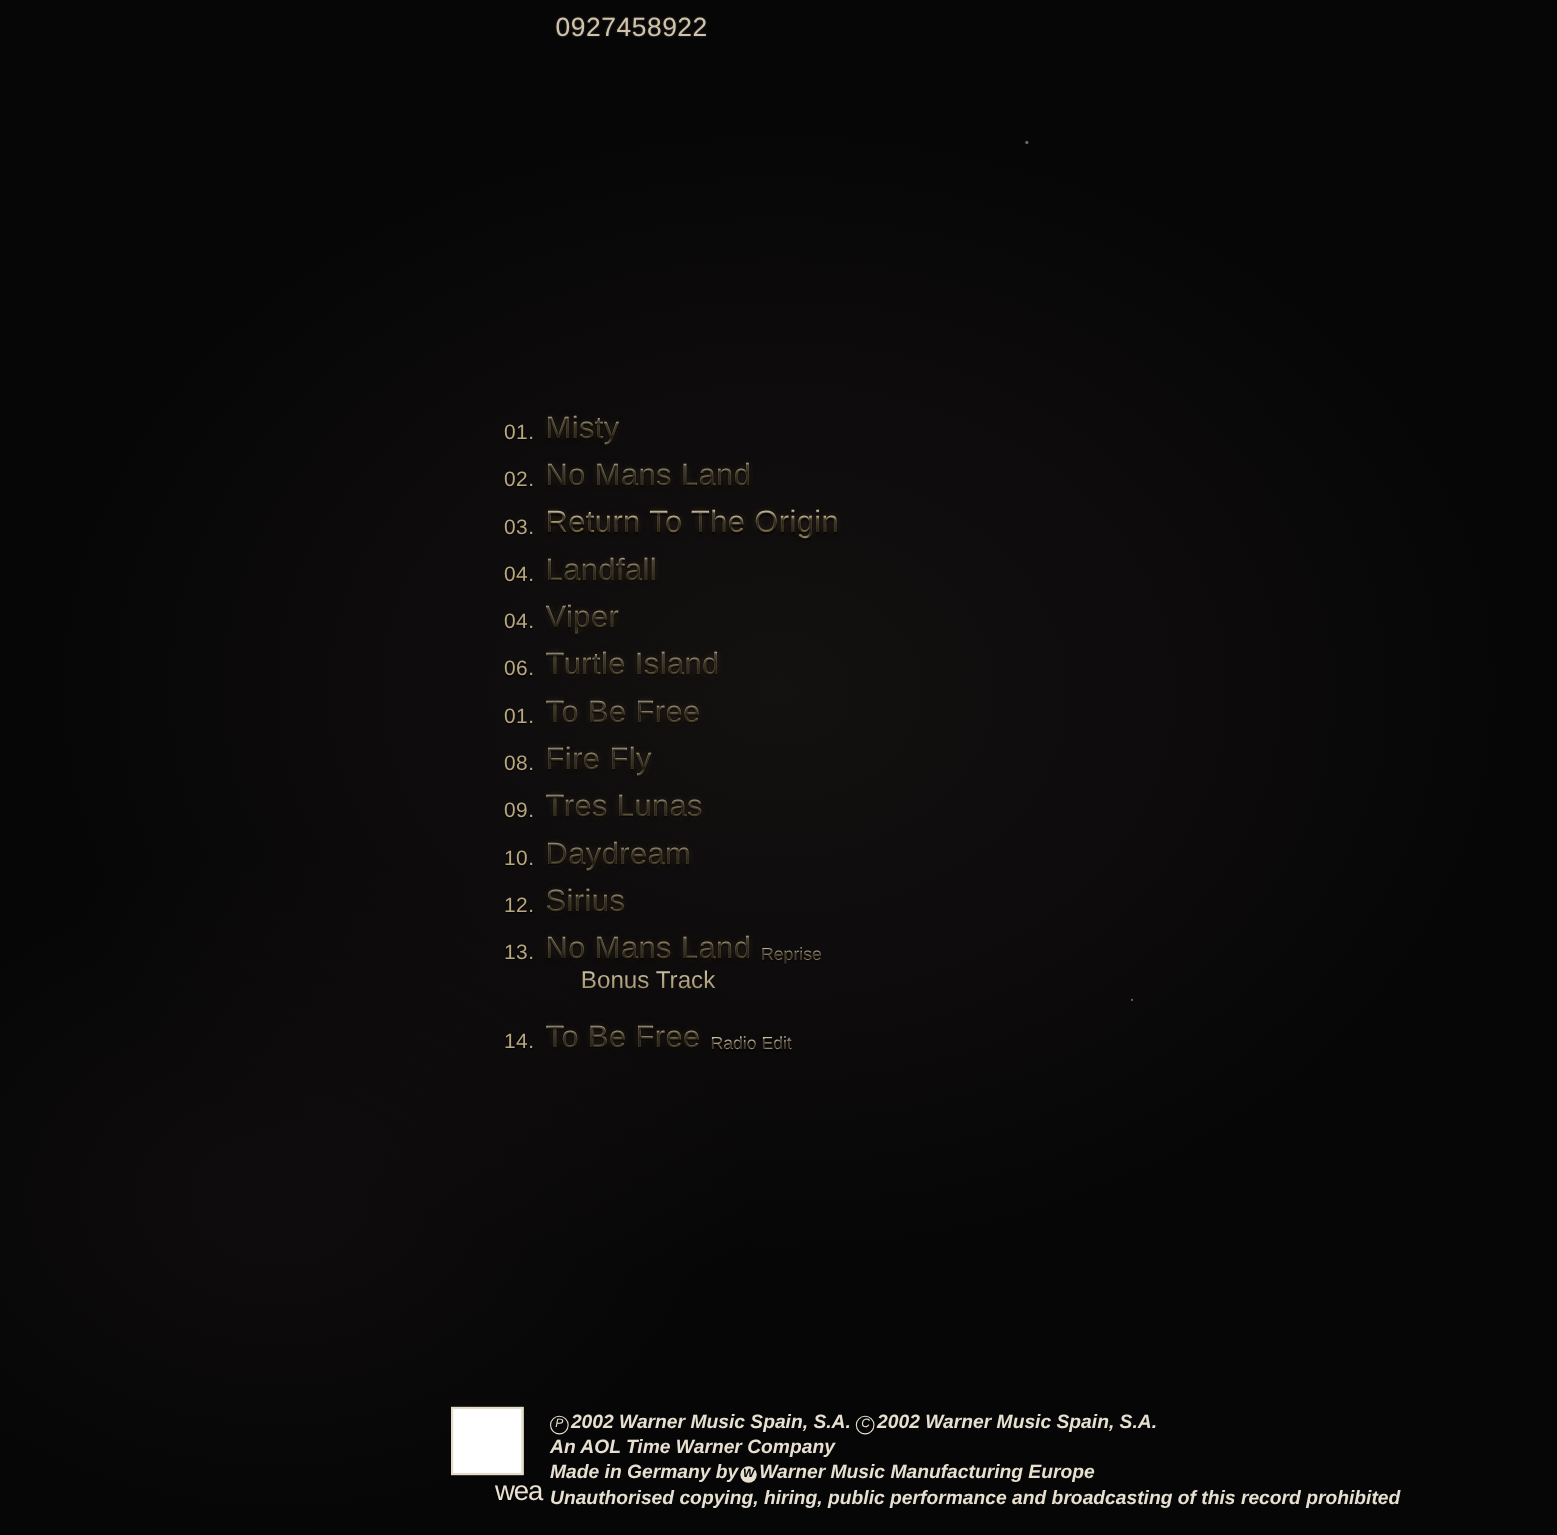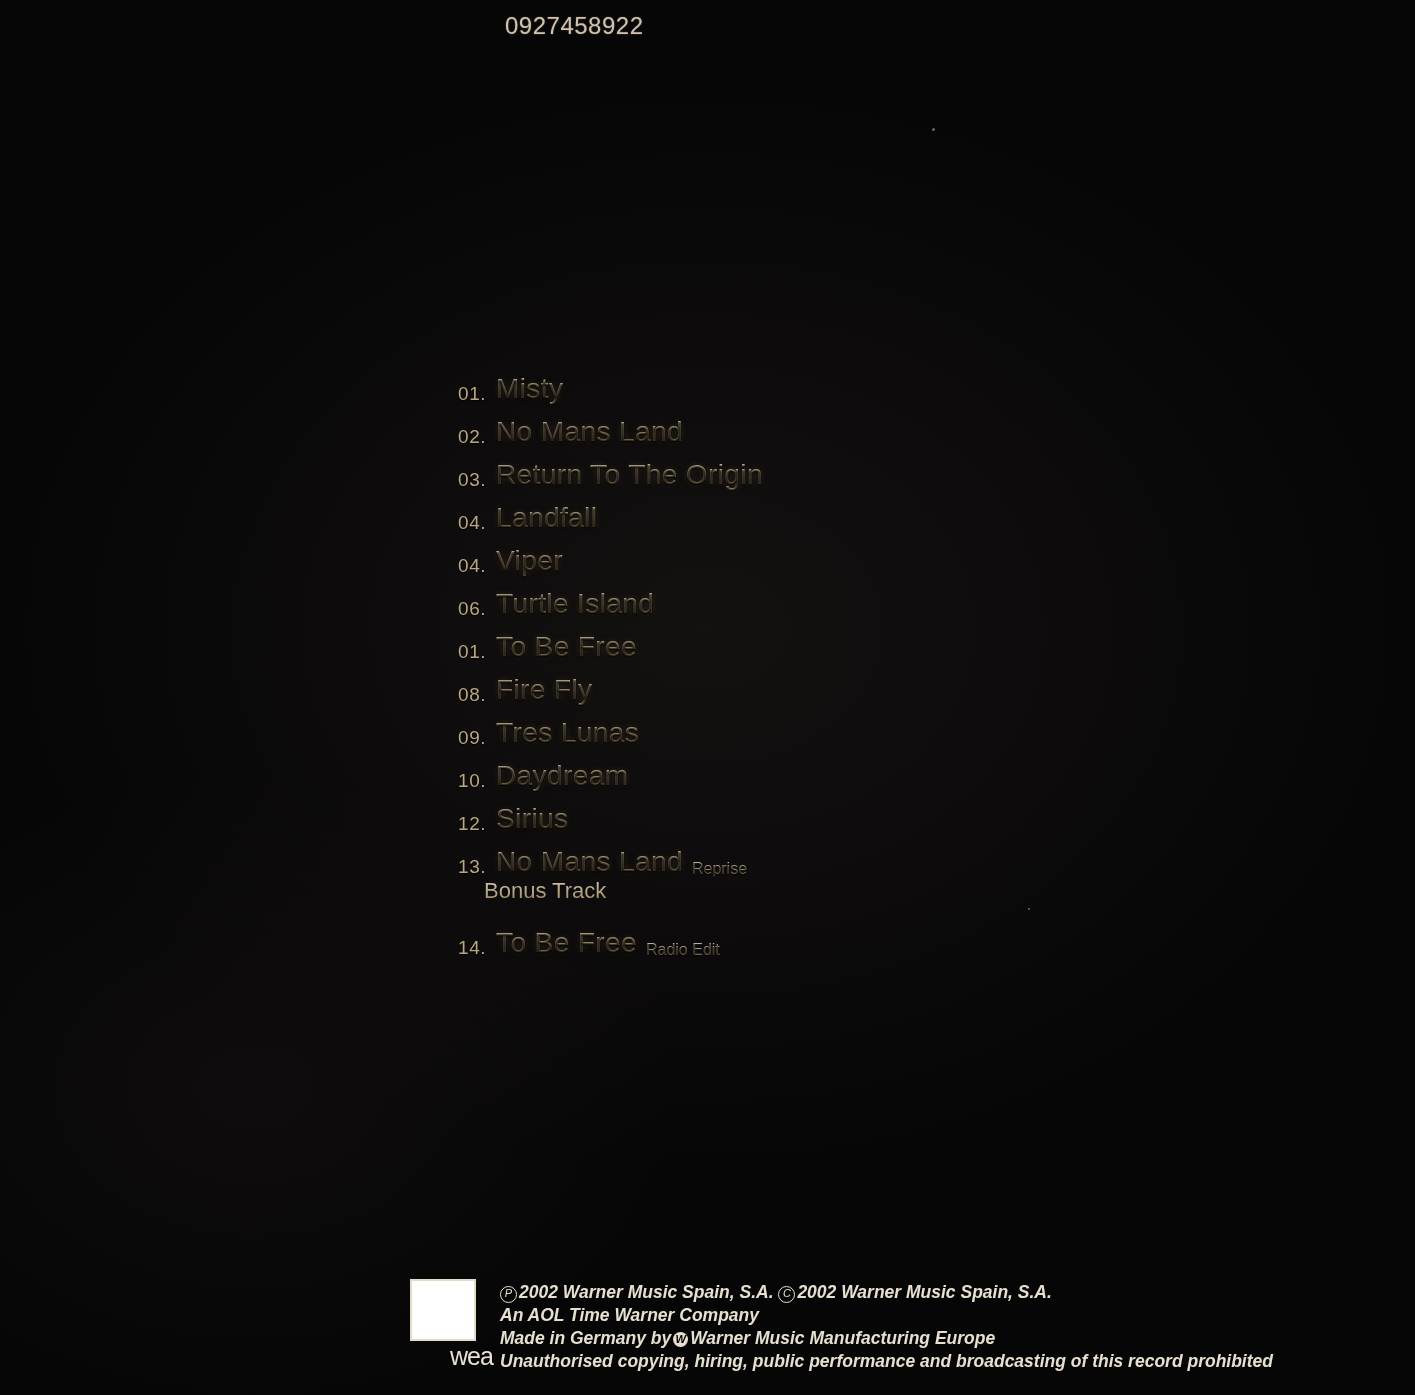--- a/index.html
+++ b/index.html
@@ -77,21 +77,21 @@
     font-size: 16px;
     margin-left: 9px;
     font-family: "Liberation Sans", sans-serif;
     background: linear-gradient(180deg, #d6ccb4 0%, #a89772 50%, #7a6b48 100%);
     -webkit-background-clip: text;
     background-clip: text;
     color: transparent;
     text-shadow: 0 1px 1px rgba(0,0,0,0.7);
   }
   .track-sub {
-    margin-left: 54px;
+    margin-left: 98px;
     font-size: 22px;
     height: 38px;
     font-family: "Liberation Sans", sans-serif;
     background: linear-gradient(180deg, #d6ccb4 0%, #a89772 50%, #7a6b48 100%);
     -webkit-background-clip: text;
     background-clip: text;
     color: transparent;
   }
 
   

